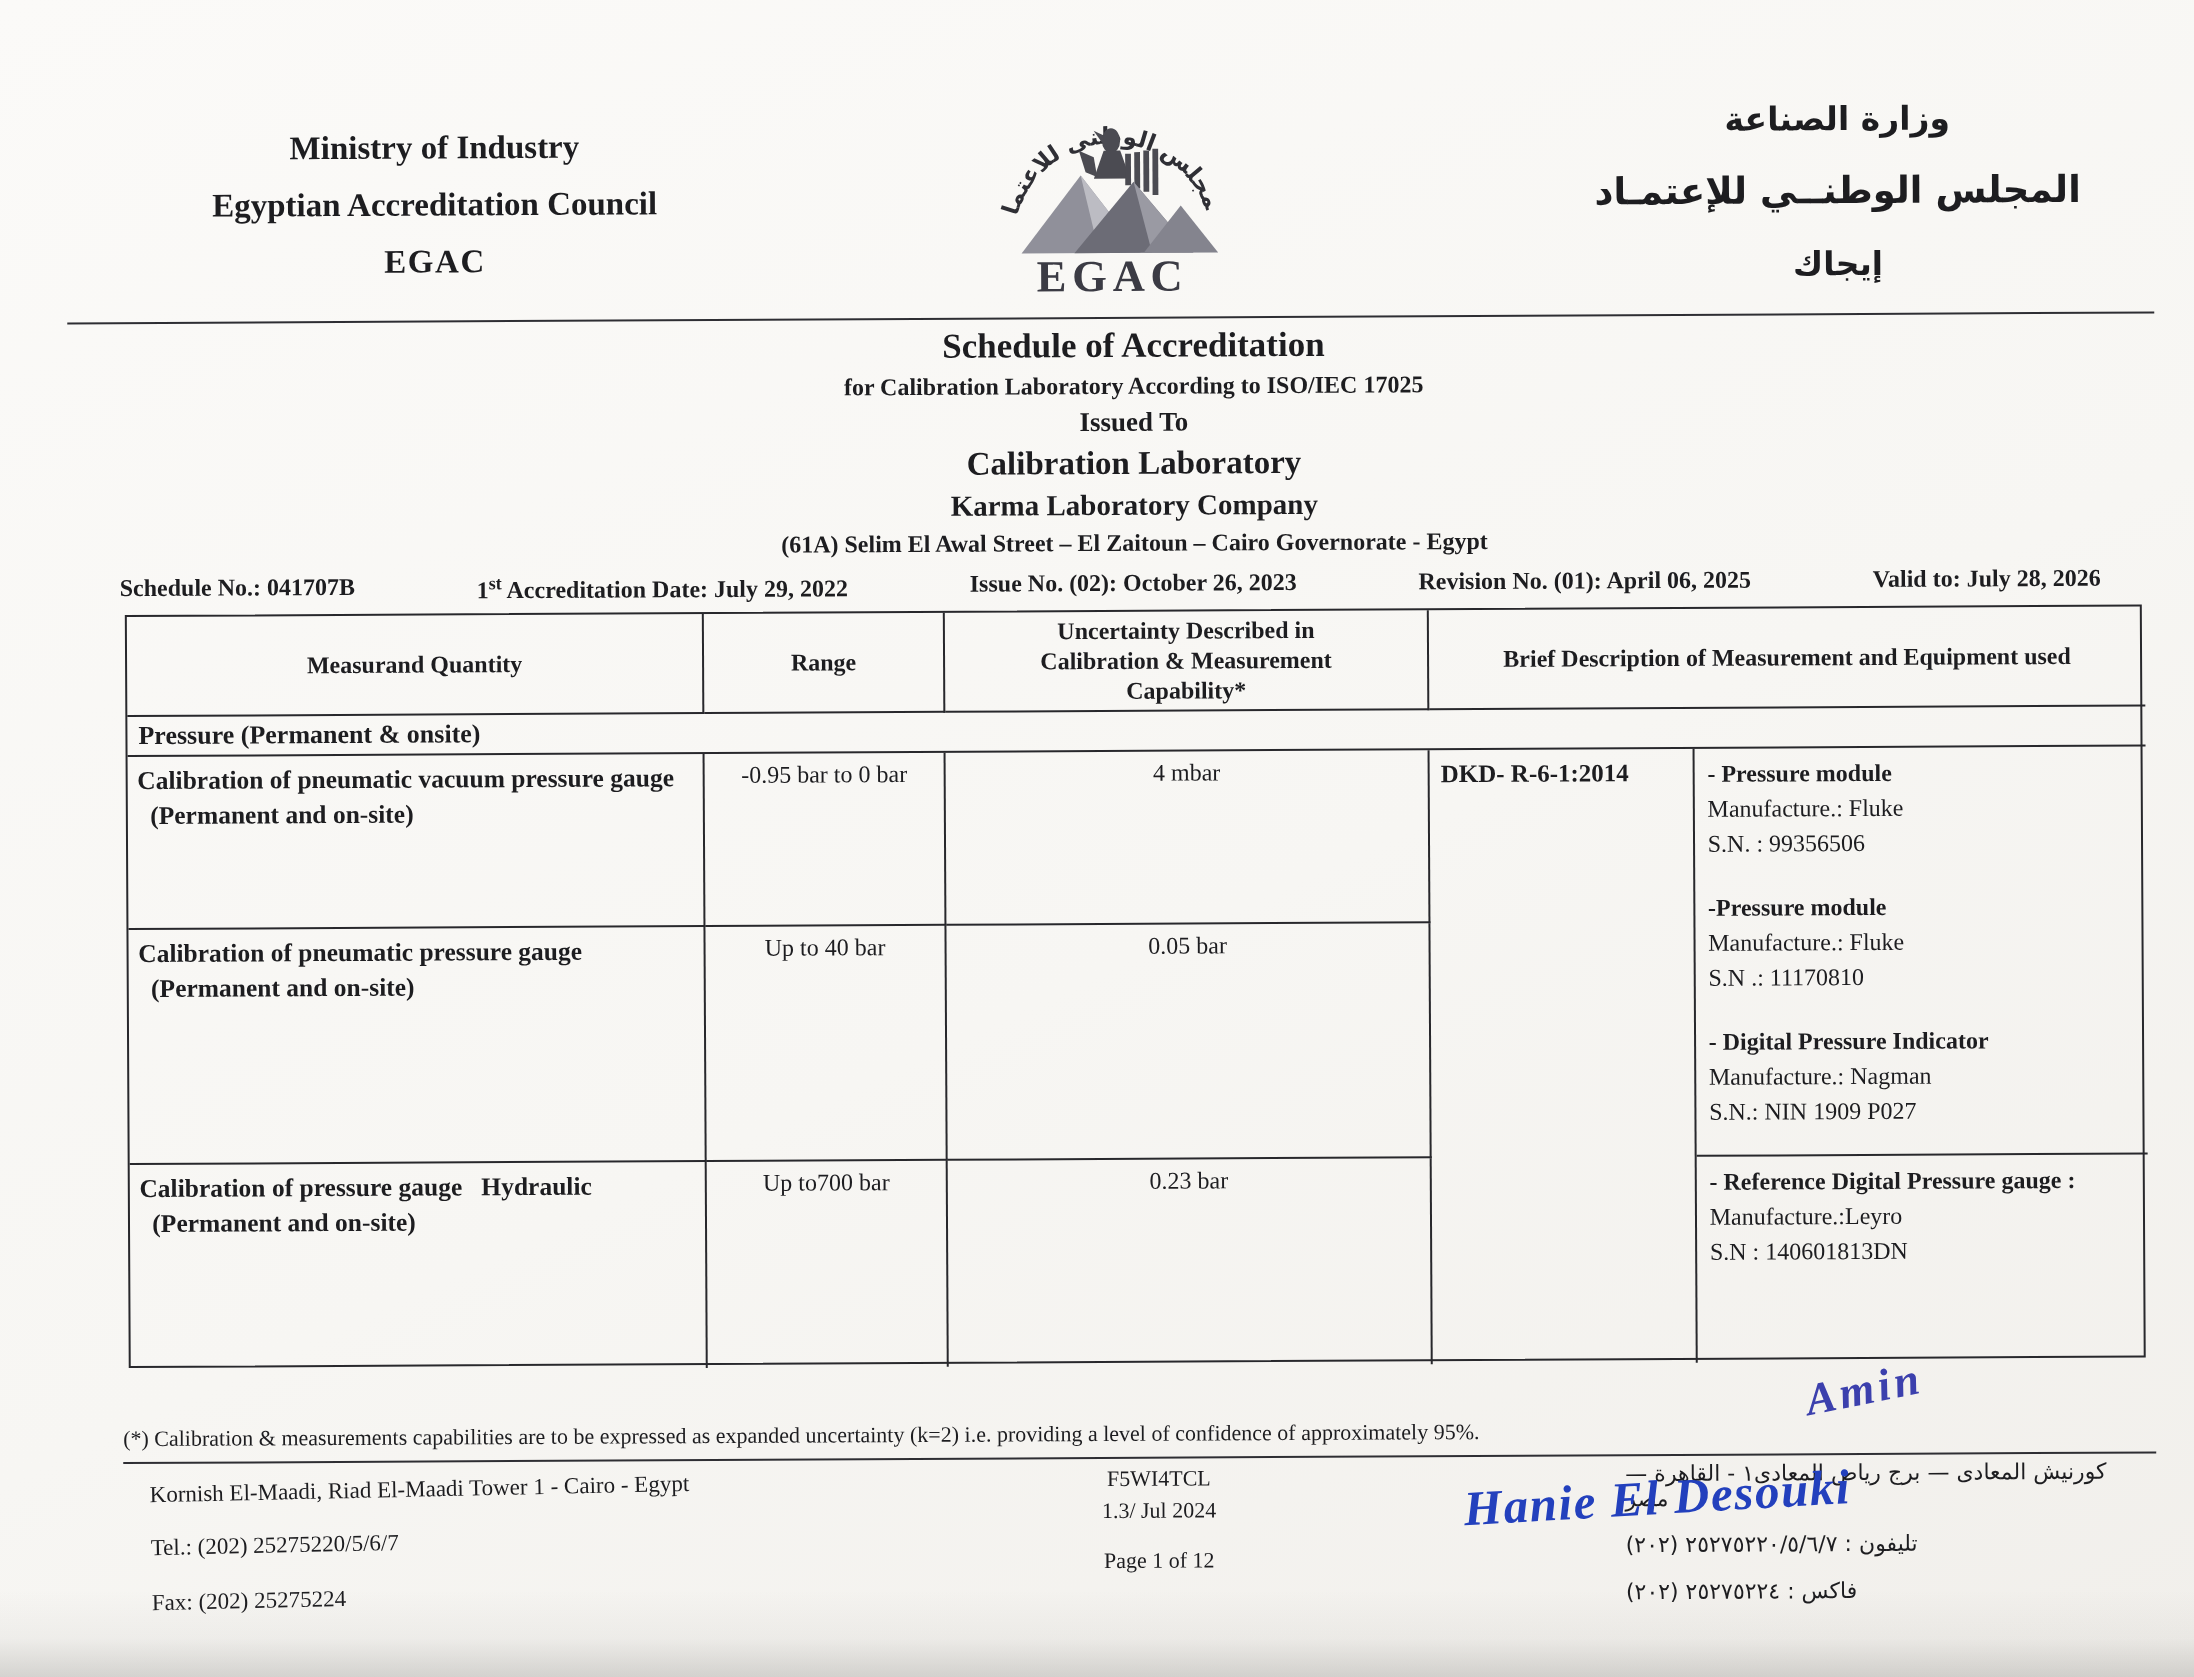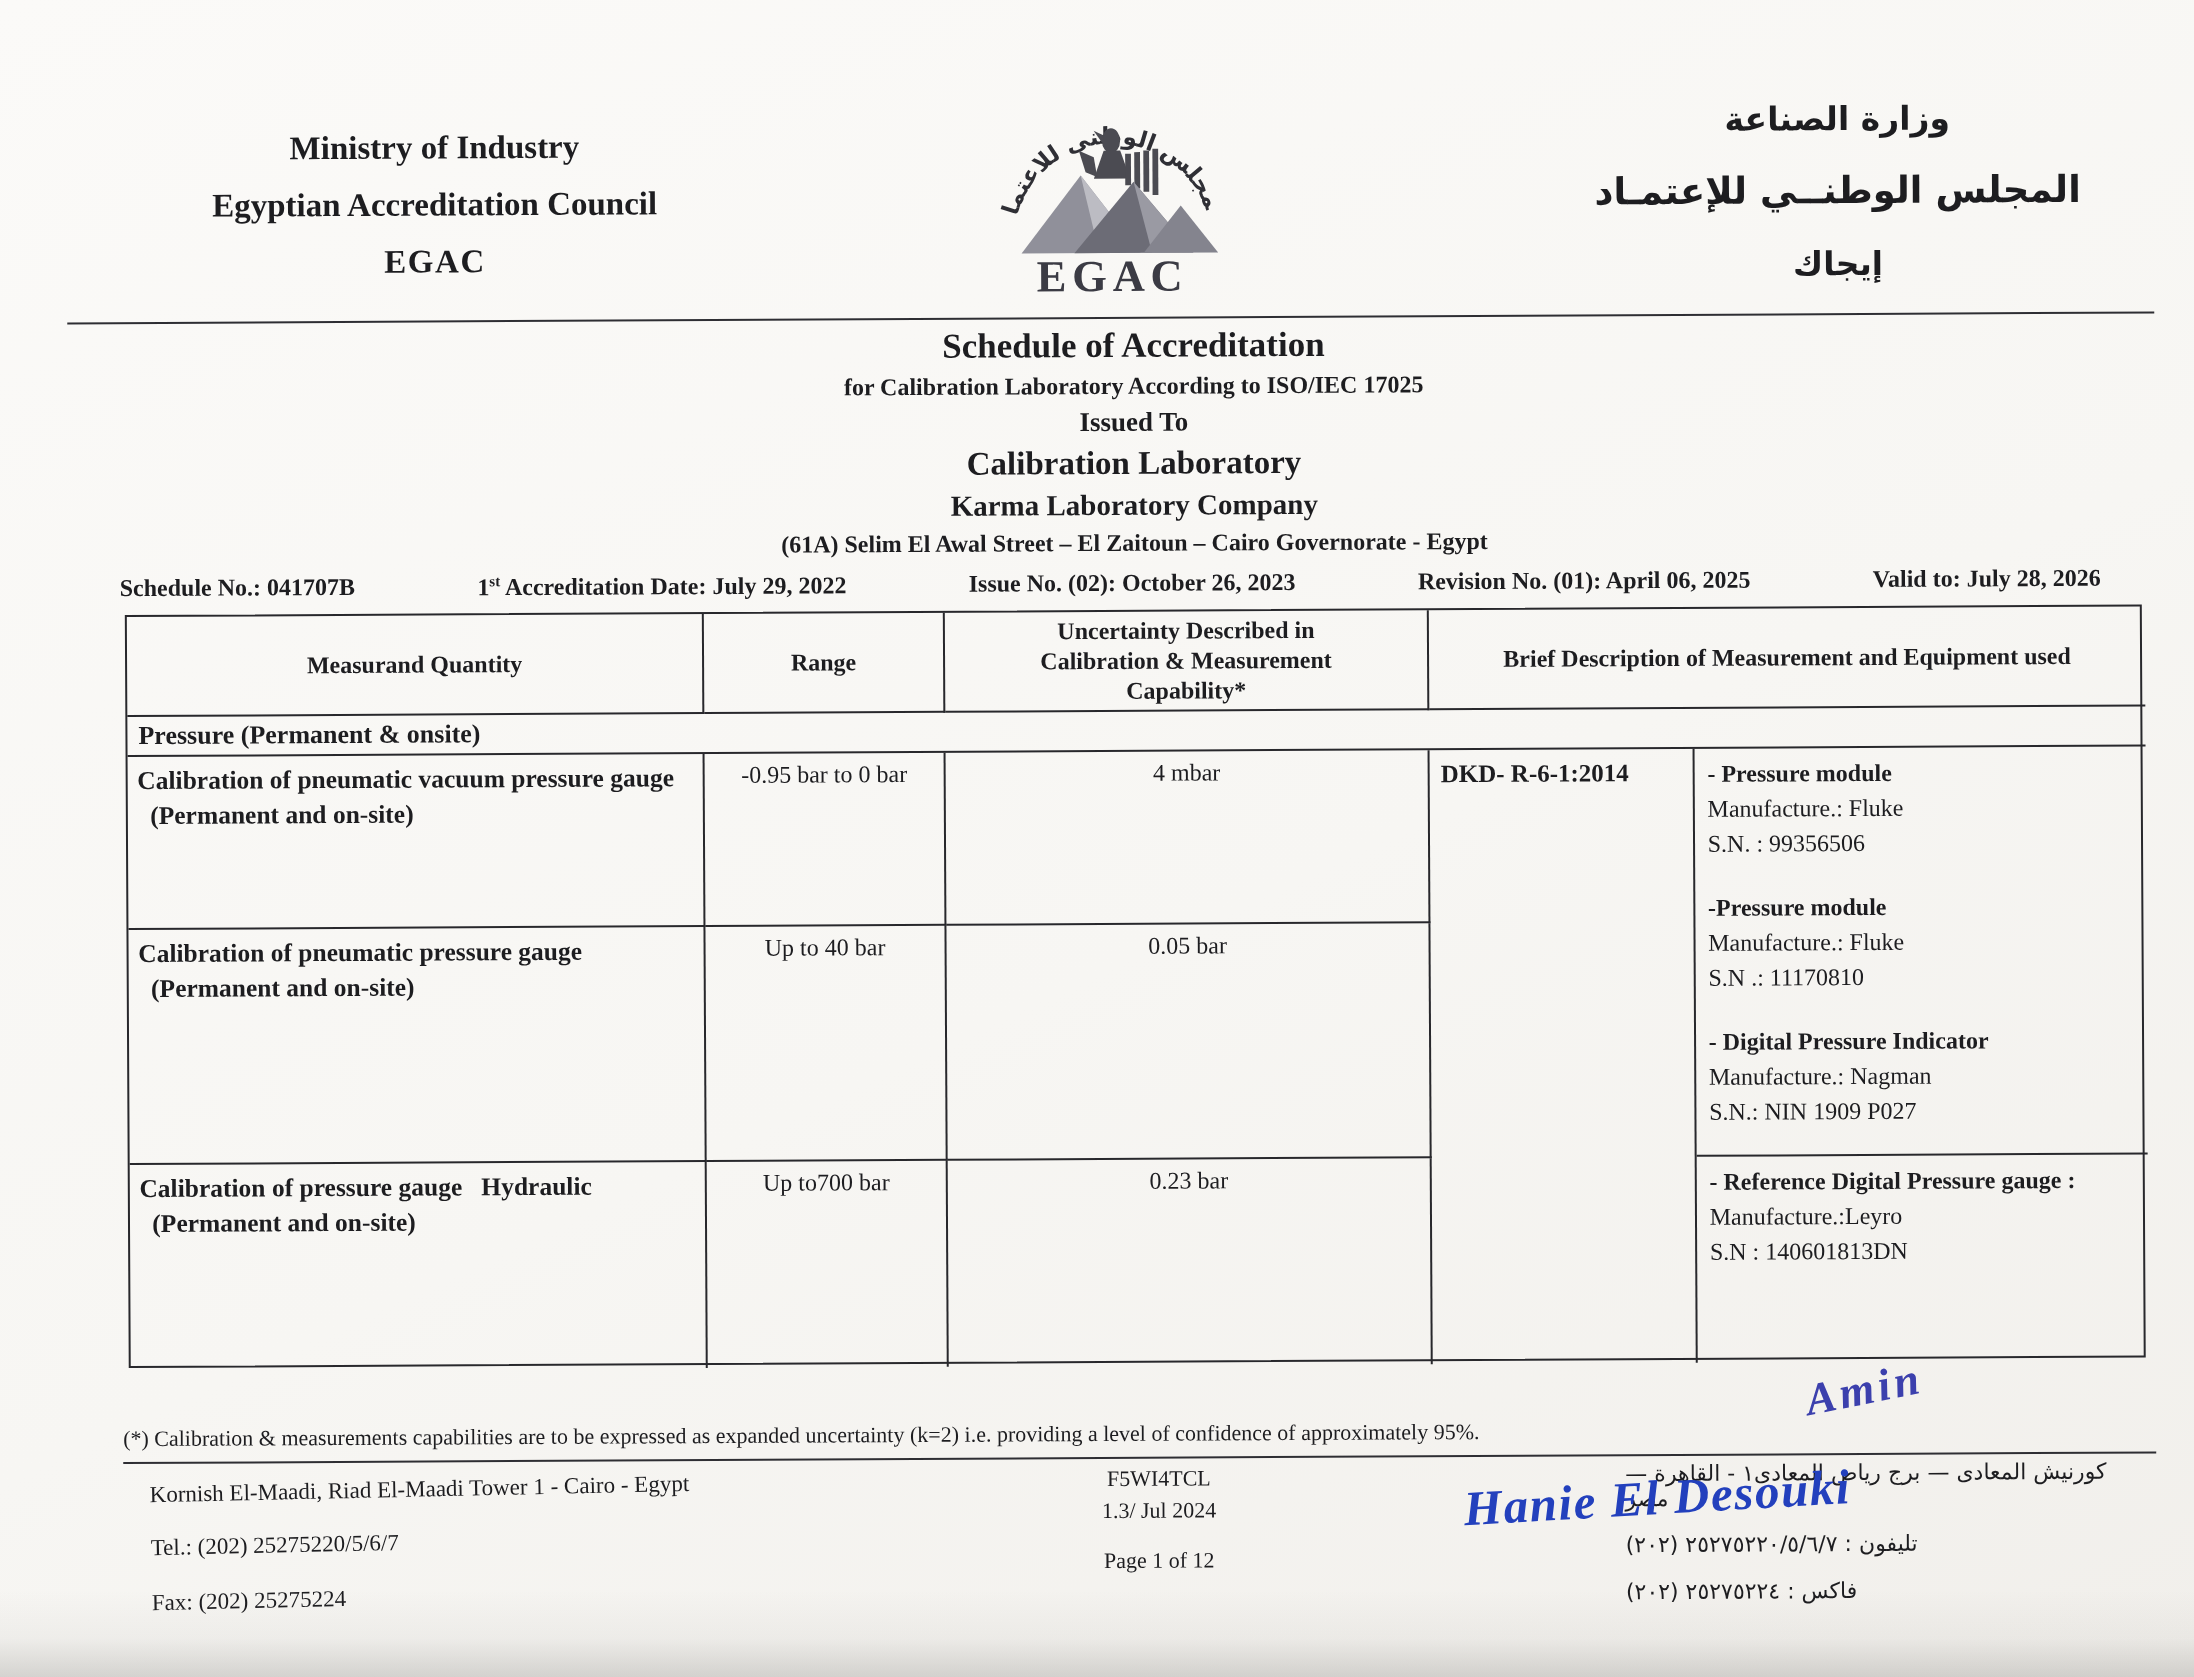--- a/index.html
+++ b/index.html
@@ -40,21 +40,21 @@
   .tb-title   { font-size:35px; line-height:41px; }
   .tb-sub     { font-size:24px; line-height:30px; margin-top:4.8px; }
   .tb-issued  { font-size:27px; line-height:33px; margin-top:4.8px; }
   .tb-labtype { font-size:33px; line-height:40px; margin-top:4.8px; }
   .tb-company { font-size:29px; line-height:35px; margin-top:4.8px; }
   .tb-addr    { font-size:24px; line-height:30px; margin-top:4.8px; }
 
   
   .info-row{ position:absolute; left:121px; top:570px; width:1981px; display:flex;
              justify-content:space-between; font-weight:bold; font-size:24px; white-space:nowrap; }
-  .info-row sup{ font-size:15px; }
+  .info-row sup{ font-size:18px; }
 
   
   .acc-table{
     position:absolute; left:126px; top:610px; width:2017px; height:753px;
     display:grid;
     grid-template-columns:577px 241px 484px 265px 451px;
     grid-template-rows:100px 40px 173px 235px 206px;
     border:2.4px solid #28282c;
     font-size:24px;
   }

